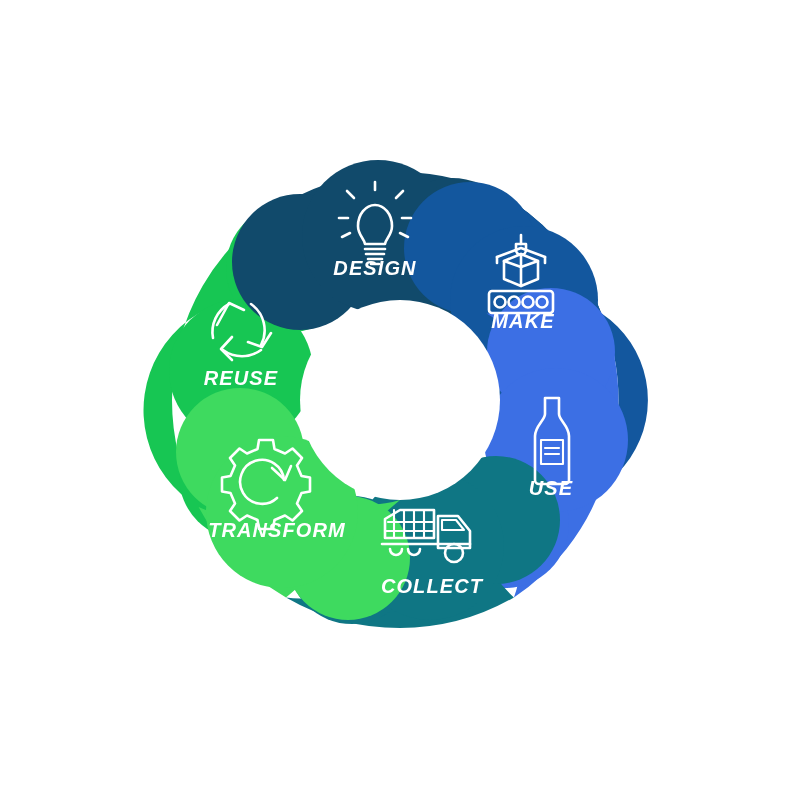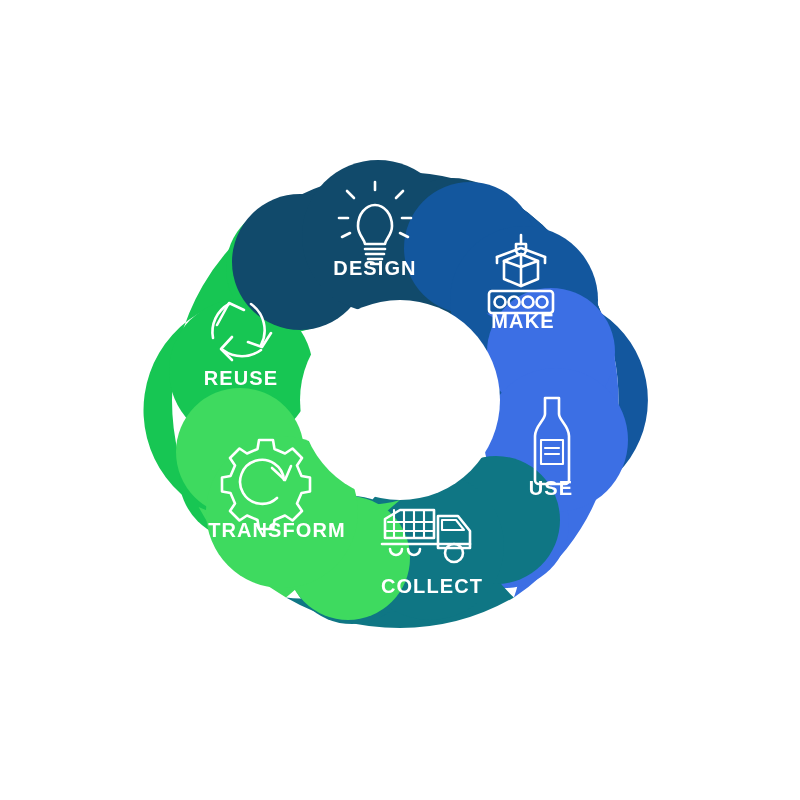--- a/index.html
+++ b/index.html
@@ -11,20 +11,21 @@
     width: 800px;
     height: 800px;
     font-family: "Liberation Sans", sans-serif;
     overflow: hidden;
   }
   #diagram-root {
     position: relative;
     width: 768px;
     height: 800px;
     background: #c2410c;
+    font-style: italic;
   }
   svg#cycle-svg {
     display: block;
     width: 800px;
     height: 800px;
   }
   .seg-label {
     font-family: "Liberation Sans", sans-serif;
     font-weight: bold;
     font-size: 20px;

